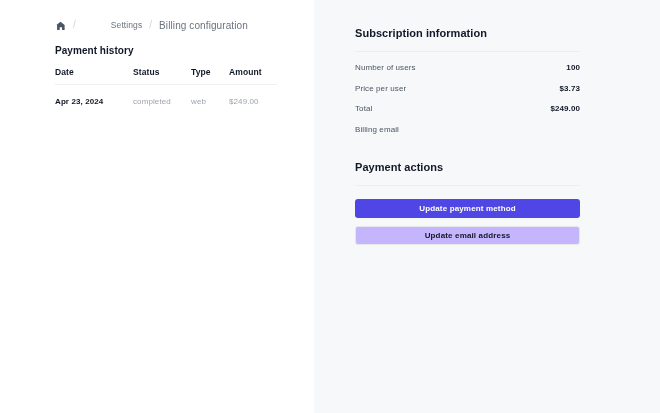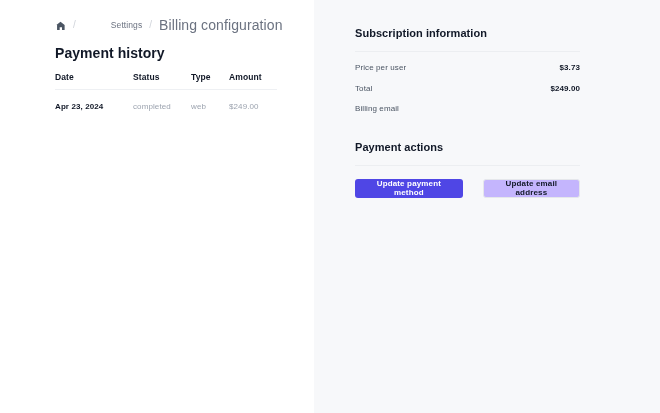--- a/index.html
+++ b/index.html
@@ -55,29 +55,29 @@
   }
   .bc-link {
     color: #6b7280;
     font-size: 8.5px;
     letter-spacing: .1px;
     white-space: nowrap;
     padding-left: 28px;
   }
   .bc-current {
     color: #6b7280;
-    font-size: 14px;
+    font-size: 10px;
     letter-spacing: .1px;
     white-space: nowrap;
   }
 
   .section-title-left {
     padding-left: 55px;
     margin-top: 13px;
-    font-size: 14px;
+    font-size: 10px;
     font-weight: bold;
     color: #111827;
     letter-spacing: .05px;
   }
 
   .table-wrap {
     margin-top: 11px;
     padding-left: 55px;
   }
   table.history {
@@ -155,22 +155,22 @@
     text-align: right;
   }
 
   .panel-title.actions {
     margin-top: 16px;
   }
 
   .actions-list {
     margin-top: 13px;
     display: flex;
-    flex-direction: row;
-    gap: 20px;
+    flex-direction: column;
+    gap: 8px;
   }
   .btn {
     display: flex;
     align-items: center;
     justify-content: center;
     height: 19px;
     border-radius: 3px;
     font-size: 8px;
     font-weight: bold;
     letter-spacing: .15px;
@@ -242,20 +242,24 @@
     </div>
   </div>
 
   <aside class="right-pane">
 
     <h2 class="panel-title">Subscription information</h2>
     <div class="panel-rule"></div>
 
     <div class="info-list">
       <div class="info-row">
+        <span class="info-label">Number of users</span>
+        <span class="info-value">100</span>
+      </div>
+      <div class="info-row">
         <span class="info-label">Price per user</span>
         <span class="info-value">$3.73</span>
       </div>
       <div class="info-row">
         <span class="info-label">Total</span>
         <span class="info-value">$249.00</span>
       </div>
       <div class="info-row">
         <span class="info-label">Billing email</span>
         <span class="info-value"></span>

